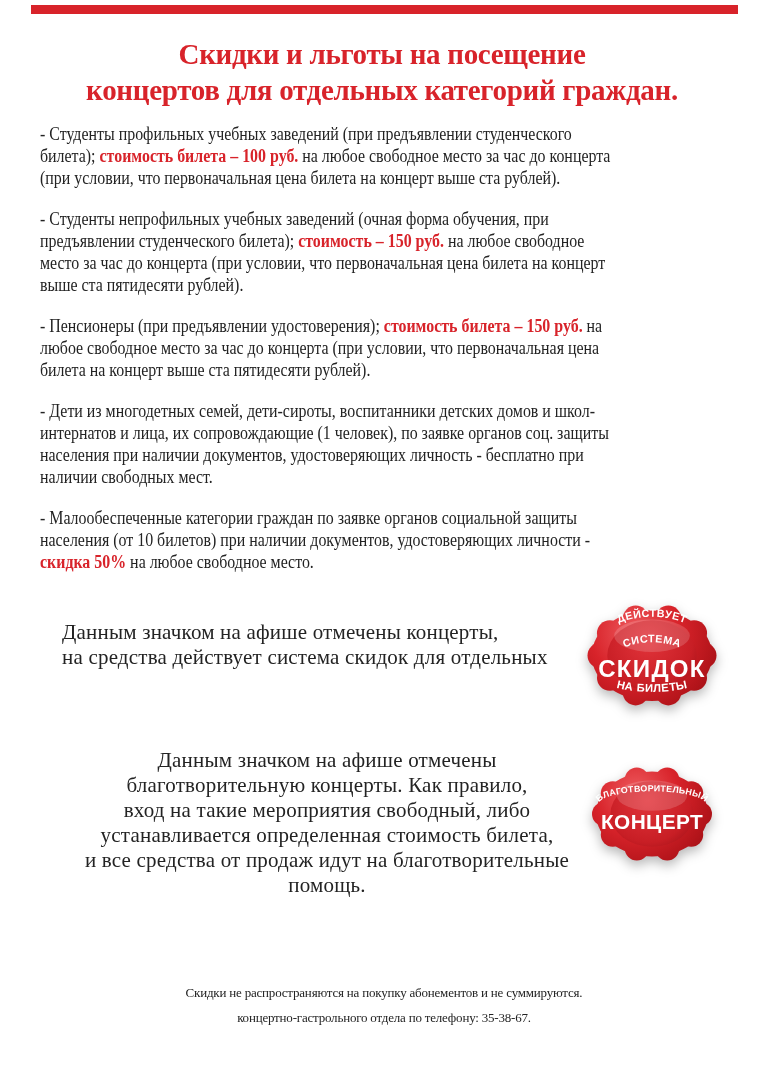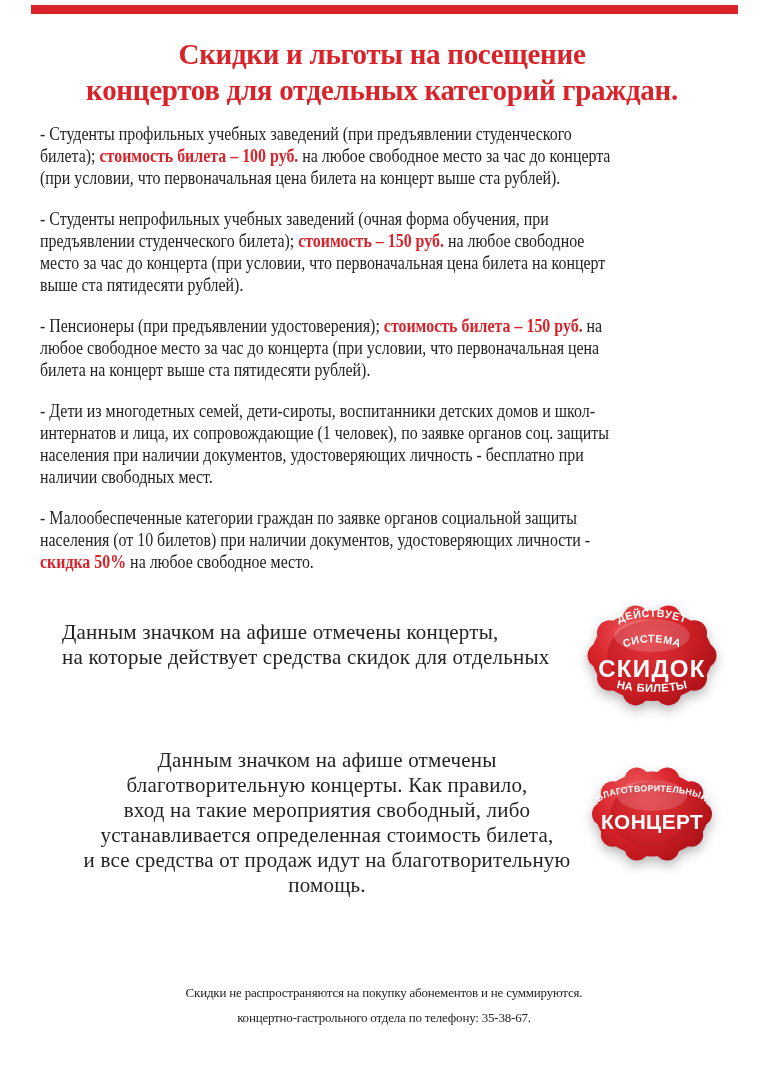--- a/index.html
+++ b/index.html
@@ -97,21 +97,21 @@
       </div>
     <div class="para">
         <div class="line"><span class="">- Малообеспеченные категории граждан по заявке органов социальной защиты</span></div>
         <div class="line"><span class="">населения (от 10 билетов) при наличии документов, удостоверяющих личности -</span></div>
         <div class="line"><span class="red-bold">скидка 50%</span><span class=""> на любое свободное место.</span></div>
       </div>
   </div>
 
   <div class="note note-discount">
       <div class="line"><span class="">Данным значком на афише отмечены концерты,</span></div>
-      <div class="line"><span class="">на которые действует средства скидок для отдельных</span></div>
+      <div class="line"><span class="">на средства действует система скидок для отдельных</span></div>
     </div>
 
   <svg class="seal seal-discount" viewBox="0 0 200 150" xmlns="http://www.w3.org/2000/svg">
     <defs>
       <radialGradient id="g1" gradientUnits="userSpaceOnUse" cx="80" cy="48" r="115">
         <stop offset="0" stop-color="#ee5a5e"></stop>
         <stop offset="0.45" stop-color="#d8232a"></stop>
         <stop offset="0.8" stop-color="#b5151b"></stop>
         <stop offset="1" stop-color="#9e0f14"></stop>
       </radialGradient>
@@ -143,21 +143,21 @@
     <text font-size="12.5" letter-spacing="0.5"><textPath href="#s1b" startOffset="50%" text-anchor="middle">СИСТЕМА</textPath></text>
     <text x="100" y="100" text-anchor="middle" font-size="28" letter-spacing="1.5">СКИДОК</text>
     <text font-size="13" letter-spacing="0.5"><textPath href="#s1c" startOffset="50%" text-anchor="middle">НА БИЛЕТЫ</textPath></text>
   </svg>
 
   <div class="note note-charity">
       <div class="line"><span class="">Данным значком на афише отмечены</span></div>
       <div class="line"><span class="">благотворительную концерты. Как правило,</span></div>
       <div class="line"><span class="">вход на такие мероприятия свободный, либо</span></div>
       <div class="line"><span class="">устанавливается определенная стоимость билета,</span></div>
-      <div class="line"><span class="">и все средства от продаж идут на благотворительную</span></div>
+      <div class="line"><span class="">и все средства от продаж идут на благотворительные</span></div>
       <div class="line"><span class="">помощь.</span></div>
     </div>
 
   <svg class="seal seal-charity" viewBox="0 0 200 150" xmlns="http://www.w3.org/2000/svg">
     <defs>
       <path id="s2a" d="M 36,58 A 66,15 0 0 1 164,58" fill="none"></path>
     </defs>
     <g>
       <circle cx="160" cy="75" r="15" fill="url(#g1)"></circle>
         <circle cx="149" cy="101" r="15" fill="url(#g1)"></circle>

